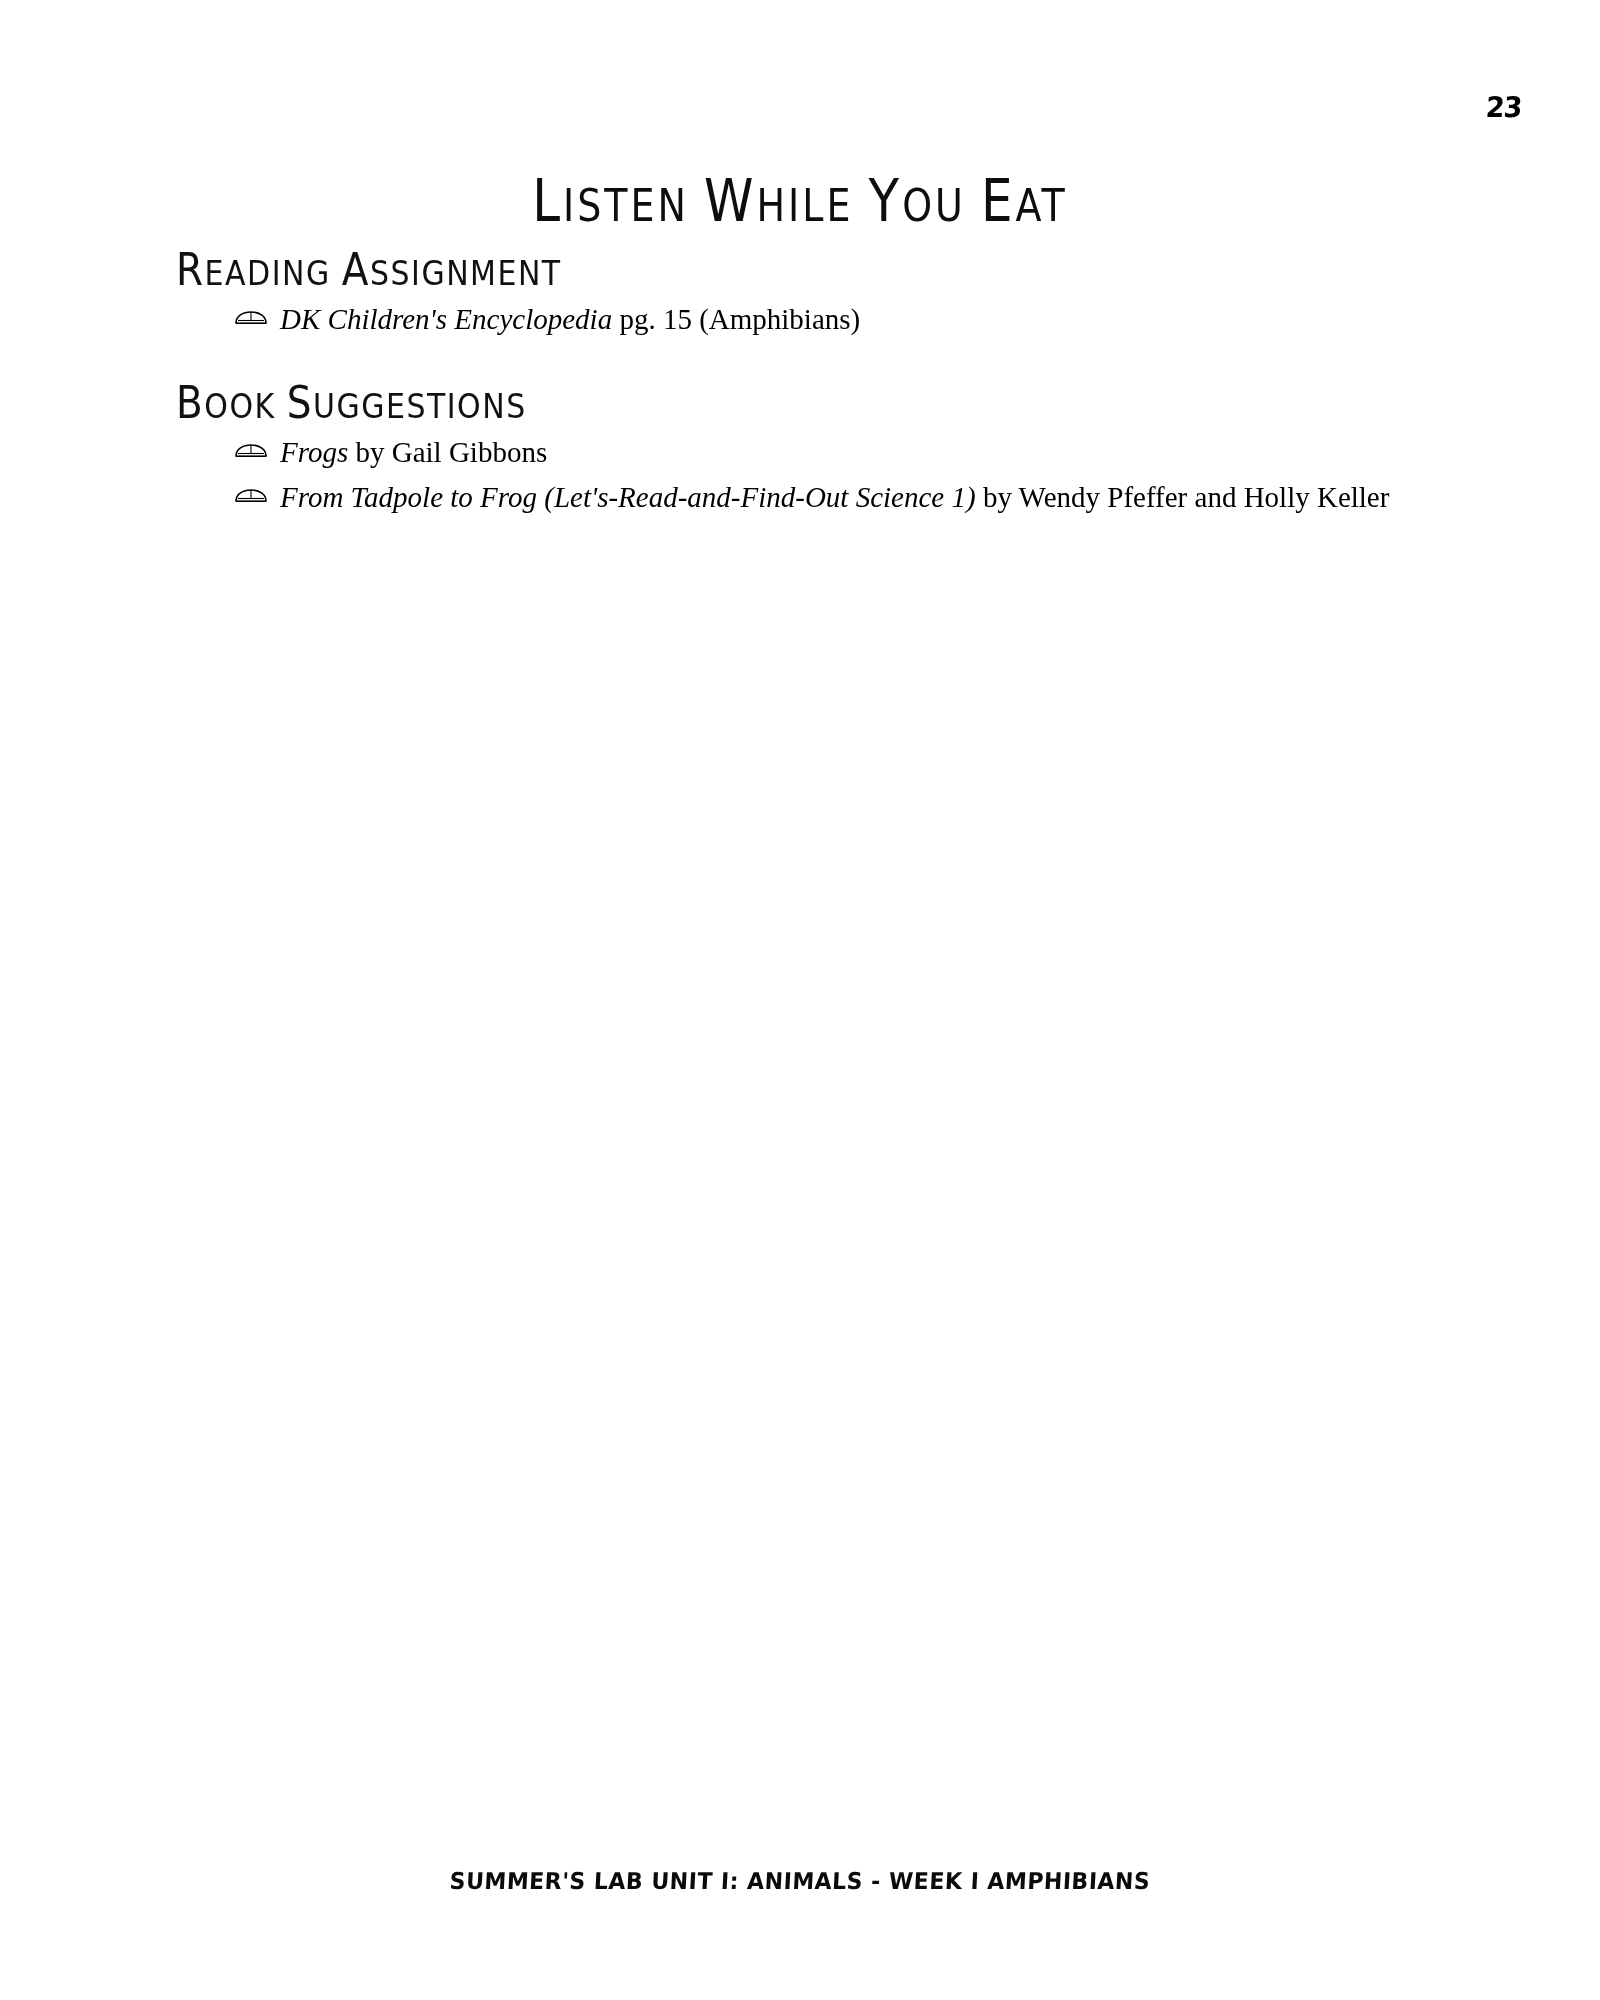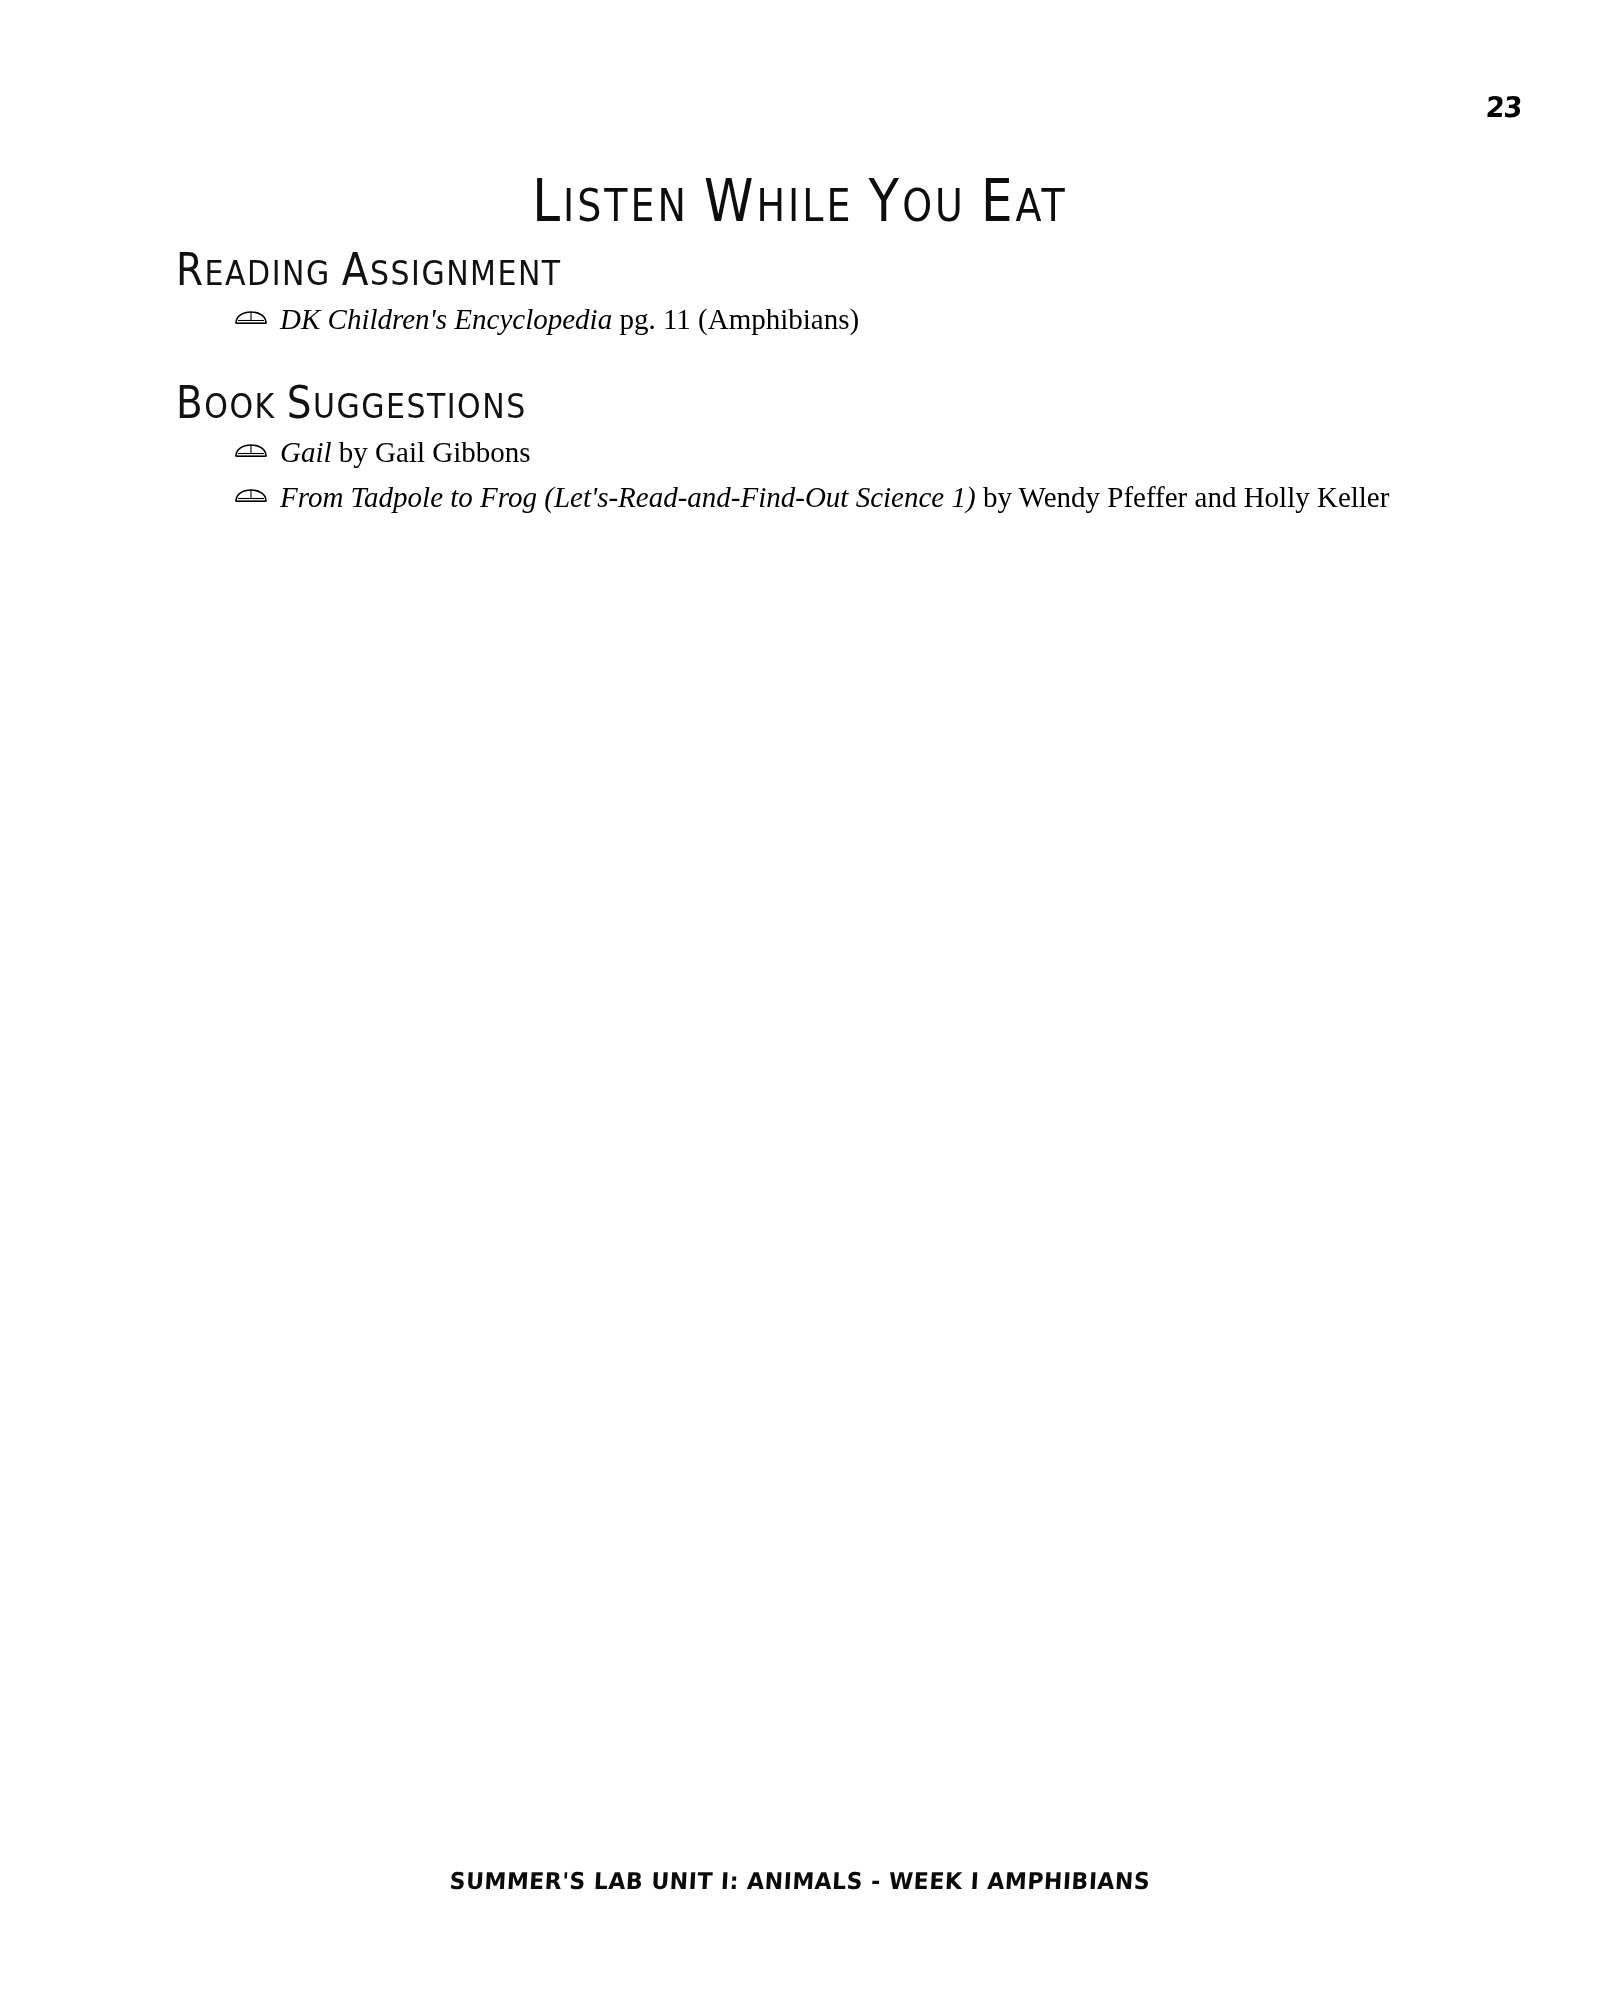--- a/index.html
+++ b/index.html
@@ -127,39 +127,39 @@
       <ul class="item-list">
         <li class="item">
           <span class="bullet-icon">
             <svg width="34" height="16" viewBox="0 0 34 16">
               <path d="M2 13 C2 6, 9 2, 17 2 C25 2, 32 6, 32 13" fill="none" stroke="#000" stroke-width="1.6"></path>
               <path d="M1.5 13.2 L32.5 13.2" stroke="#000" stroke-width="1.6"></path>
               <path d="M4 10.5 L30 10.5" stroke="#000" stroke-width="1.1"></path>
               <path d="M17 2 L17 10.5" stroke="#000" stroke-width="1.1"></path>
             </svg>
           </span>
-          <span class="item-text"><i>DK Children's Encyclopedia</i><span> pg. 11 (Amphibians)</span></span>
+          <span class="item-text"><i>DK Children's Encyclopedia</i><span> pg. 15 (Amphibians)</span></span>
         </li>
       </ul>
     </div>
 
     <div class="section second">
       <div class="section-heading"><span class="cap">B</span><span>OOK</span> <span class="cap">S</span><span>UGGESTIONS</span></div>
       <ul class="item-list">
 
         <li class="item">
           <span class="bullet-icon">
             <svg width="34" height="16" viewBox="0 0 34 16">
               <path d="M2 13 C2 6, 9 2, 17 2 C25 2, 32 6, 32 13" fill="none" stroke="#000" stroke-width="1.6"></path>
               <path d="M1.5 13.2 L32.5 13.2" stroke="#000" stroke-width="1.6"></path>
               <path d="M4 10.5 L30 10.5" stroke="#000" stroke-width="1.1"></path>
               <path d="M17 2 L17 10.5" stroke="#000" stroke-width="1.1"></path>
             </svg>
           </span>
-          <span class="item-text"><i>Gail</i><span> by Gail Gibbons</span></span>
+          <span class="item-text"><i>Frogs</i><span> by Gail Gibbons</span></span>
         </li>
 
 
         <li class="item">
           <span class="bullet-icon">
             <svg width="34" height="16" viewBox="0 0 34 16">
               <path d="M2 13 C2 6, 9 2, 17 2 C25 2, 32 6, 32 13" fill="none" stroke="#000" stroke-width="1.6"></path>
               <path d="M1.5 13.2 L32.5 13.2" stroke="#000" stroke-width="1.6"></path>
               <path d="M4 10.5 L30 10.5" stroke="#000" stroke-width="1.1"></path>
               <path d="M17 2 L17 10.5" stroke="#000" stroke-width="1.1"></path>

